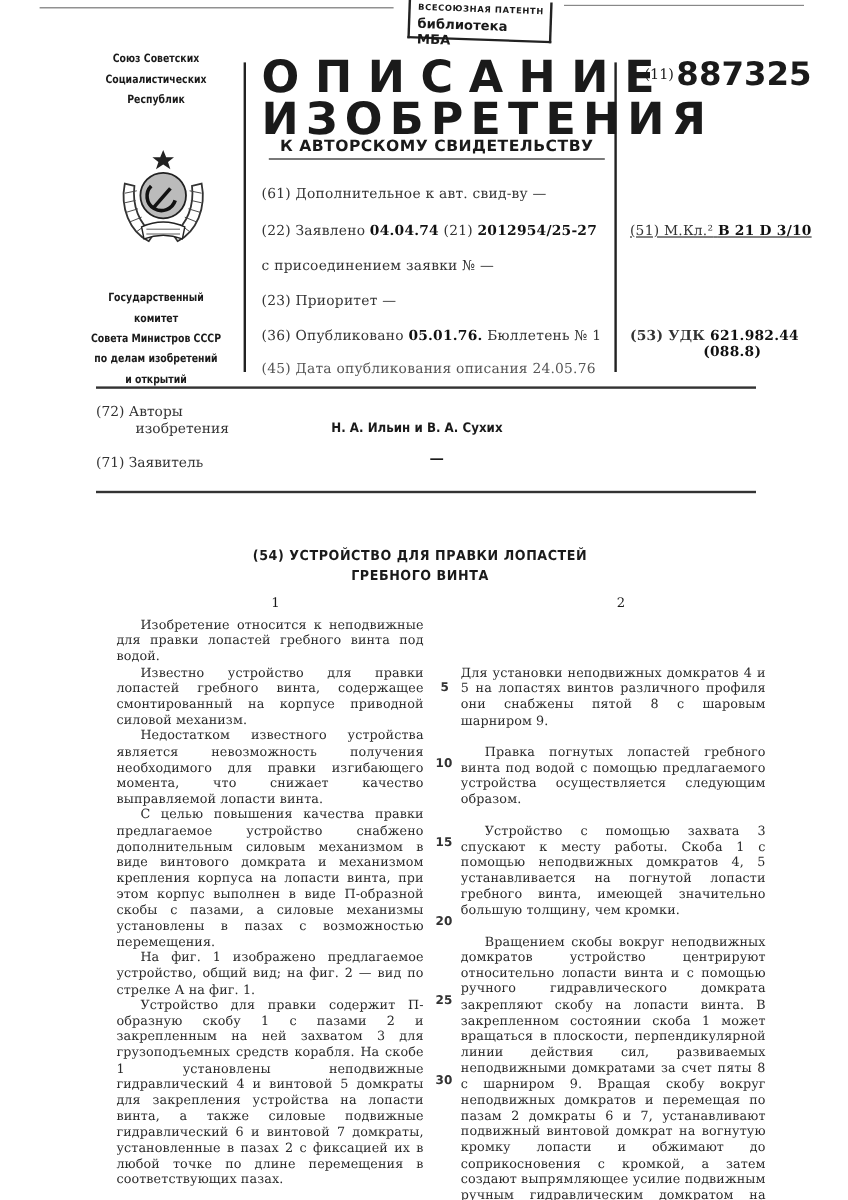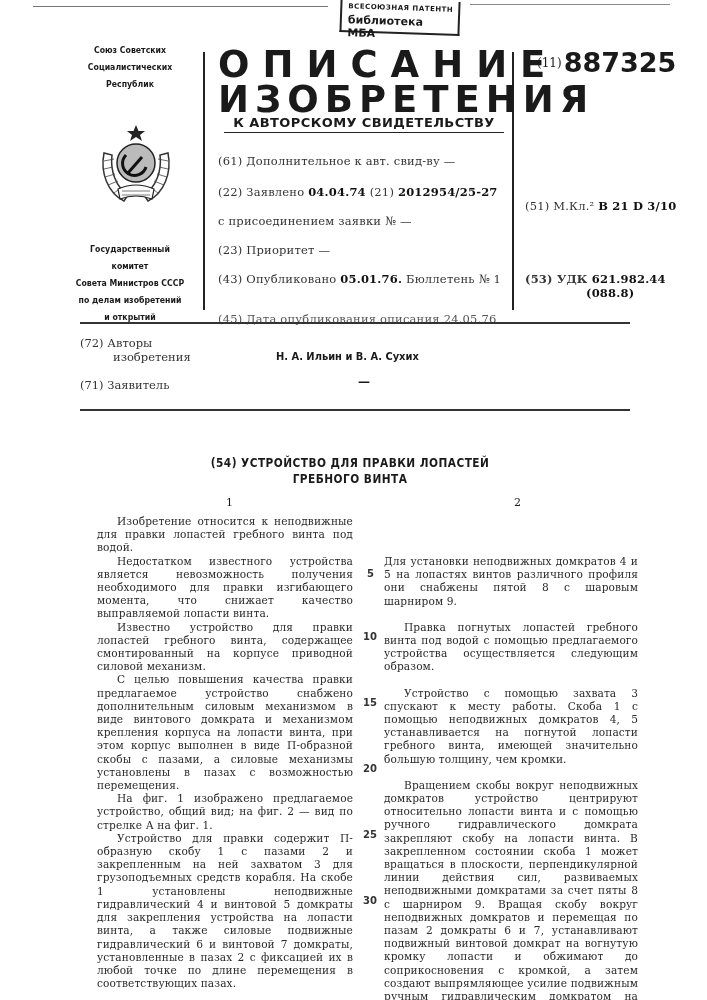--- a/index.html
+++ b/index.html
@@ -100,27 +100,27 @@
 <div class="abs meta" style="left:218px;top:154px;">(61) Дополнительное к авт. свид-ву —</div>
 <div class="abs meta" style="left:218px;top:185px;">
   <span>(22) Заявлено</span>
   <b>04.04.74</b>
   <span>(21)</span>
   <b>2012954/25-27</b>
 </div>
 <div class="abs meta" style="left:218px;top:214px;">с присоединением заявки № —</div>
 <div class="abs meta" style="left:218px;top:243px;">(23) Приоритет —</div>
 <div class="abs meta" style="left:218px;top:272px;">
-  <span>(43) Опубликовано</span>
+  <span>(36) Опубликовано</span>
   <b>05.01.76.</b>
   <span>Бюллетень № 1</span>
 </div>
-<div class="abs meta" style="left:218px;top:312px;color:#555;text-align:center;">(45) Дата опубликования описания 24.05.76</div>
+<div class="abs meta" style="left:218px;top:300px;color:#555;text-align:center;">(45) Дата опубликования описания 24.05.76</div>
 
-<div class="abs meta" style="left:525px;top:199px;">
+<div class="abs meta" style="left:525px;top:185px;text-decoration:underline;">
   <span>(51) М.Кл.²</span>
   <b>B 21 D 3/10</b>
 </div>
 <div class="abs meta" style="left:525px;top:272px;font-weight:bold;">
   <span>(53) УДК</span>
   <b>621.982.44</b>
 </div>
 <div class="abs meta" style="left:586px;top:286px;">
   <b>(088.8)</b>
 </div>
@@ -141,22 +141,22 @@
 <div class="abs inv-title">
   <div>(54) УСТРОЙСТВО ДЛЯ ПРАВКИ ЛОПАСТЕЙ</div>
   <div>ГРЕБНОГО ВИНТА</div>
 </div>
 
 <div class="abs colnum" style="left:226px;top:496px;">1</div>
 <div class="abs colnum" style="left:514px;top:496px;">2</div>
 
 <div class="abs col col1">
   <p>Изобретение относится к неподвижные для правки лопастей гребного винта под водой.</p>
+  <p>Известно устройство для правки лопастей гребного винта, содержащее смонтированный на корпусе приводной силовой механизм.</p>
   <p>Недостатком известного устройства является невозможность получения необходимого для правки изгибающего момента, что снижает качество выправляемой лопасти винта.</p>
-  <p>Известно устройство для правки лопастей гребного винта, содержащее смонтированный на корпусе приводной силовой механизм.</p>
   <p>С целью повышения качества правки предлагаемое устройство снабжено дополнительным силовым механизмом в виде винтового домкрата и механизмом крепления корпуса на лопасти винта, при этом корпус выполнен в виде П-образной скобы с пазами, а силовые механизмы установлены в пазах с возможностью перемещения.</p>
   <p>На фиг. 1 изображено предлагаемое устройство, общий вид; на фиг. 2 — вид по стрелке А на фиг. 1.</p>
   <p>Устройство для правки содержит П-образную скобу 1 с пазами 2 и закрепленным на ней захватом 3 для грузоподъемных средств корабля. На скобе 1 установлены неподвижные гидравлический 4 и винтовой 5 домкраты для закрепления устройства на лопасти винта, а также силовые подвижные гидравлический 6 и винтовой 7 домкраты, установленные в пазах 2 с фиксацией их в любой точке по длине перемещения в соответствующих пазах.</p>
 </div>
 
 <div class="abs ln" style="top:568px;">5</div>
 <div class="abs ln" style="top:631px;left:363px;">10</div>
 <div class="abs ln" style="top:697px;left:363px;">15</div>
 <div class="abs ln" style="top:763px;left:363px;">20</div>
 <div class="abs ln" style="top:829px;left:363px;">25</div>

